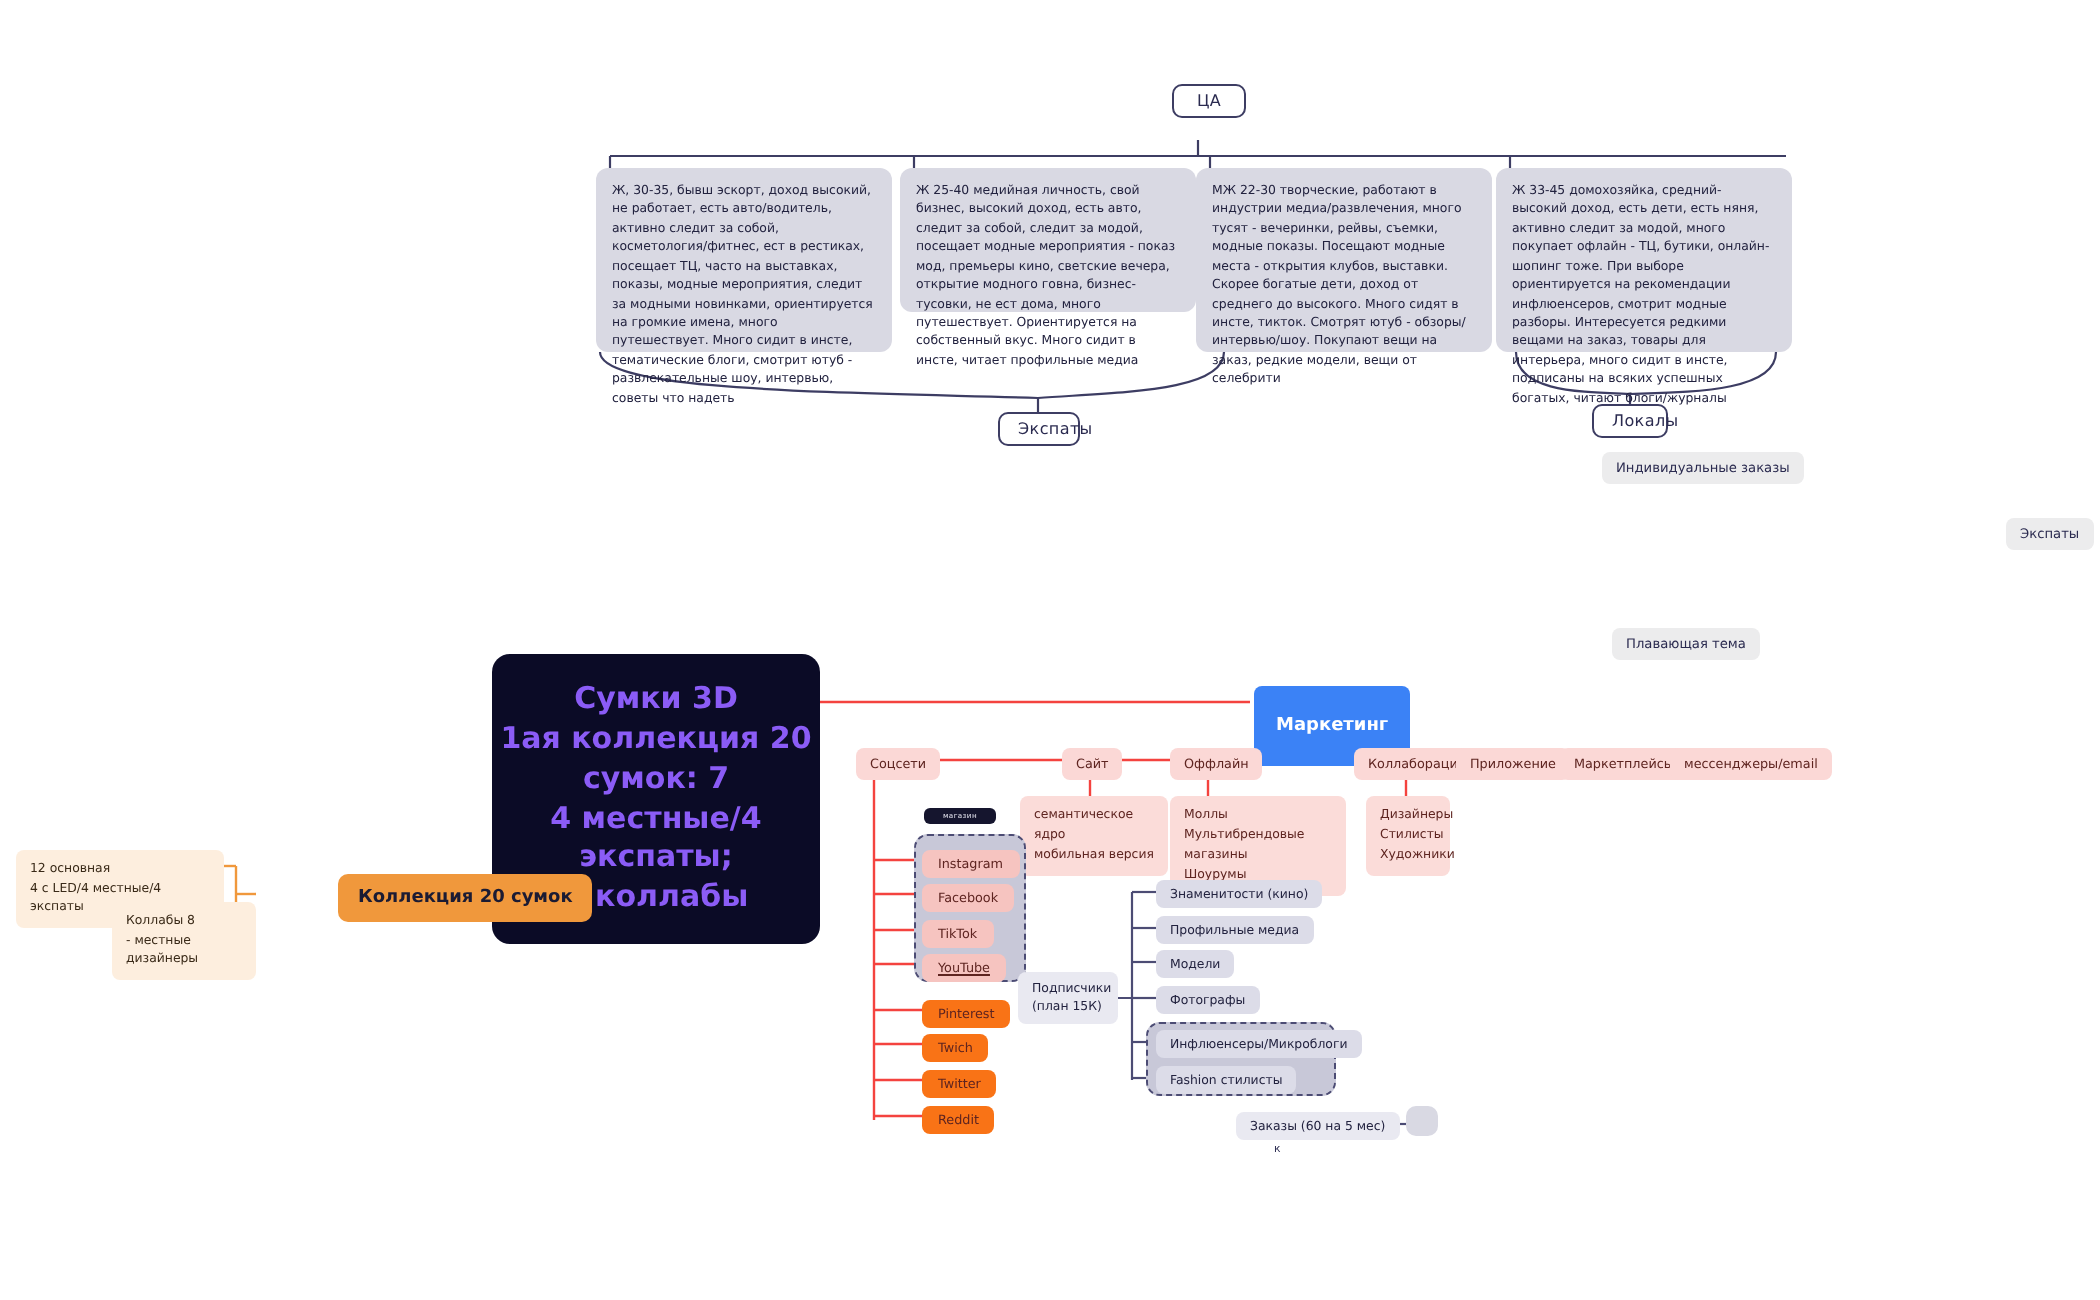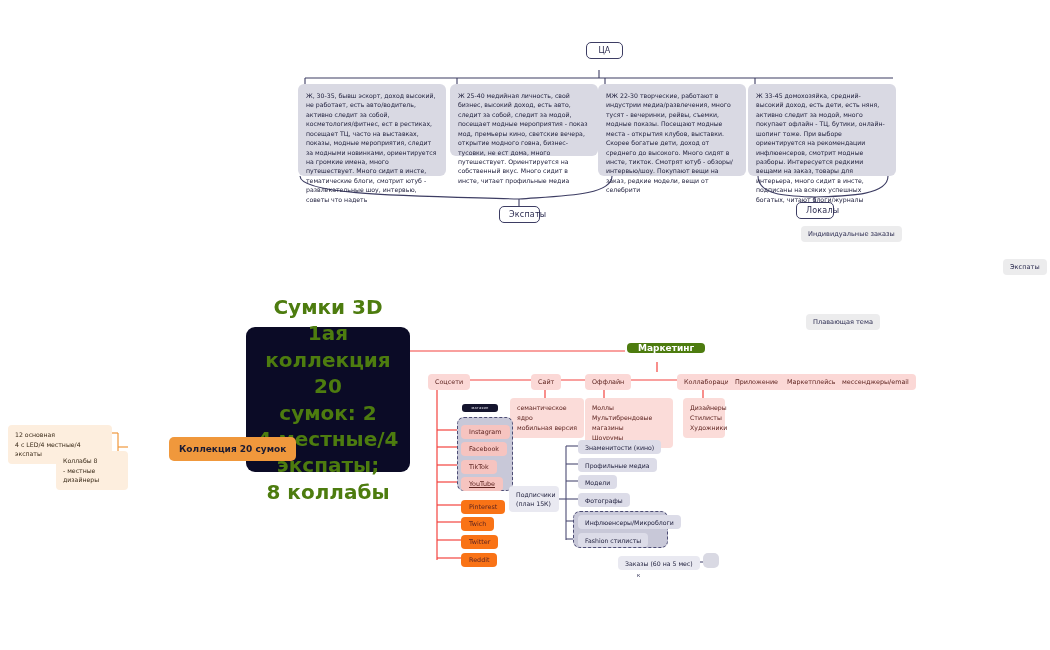--- a/index.html
+++ b/index.html
@@ -25,41 +25,41 @@
     font-size:6.2px;line-height:1.52;color:#22223f;
     padding:7px 8px 8px 8px;
   }
   .grey-pill{
     background:#ececed;border-radius:4px;font-size:6.6px;color:#2b2b50;
     padding:4px 7px;white-space:nowrap;
   }
 
   
   .center-node{
-    background:#0b0b26;border-radius:9px;color:#4d7c0f;
+    background:#0b0b26;border-radius:9px;color:#8b5cf6;
     display:flex;align-items:center;justify-content:center;
-    text-align:center;font-size:20px;font-weight:bold;line-height:1.32;
+    text-align:center;font-size:15px;font-weight:bold;line-height:1.32;
     padding:10px 2px;box-sizing:border-box;
   }
 
   
   .orange-node{
     background:#f0983c;border-radius:5px;color:#1b1b33;
     font-size:9px;font-weight:bold;text-align:center;
     padding:7px 10px;white-space:nowrap;
   }
   .orange-leaf{
     background:#fdeede;border-radius:4px;color:#3a2a18;
     font-size:6.2px;line-height:1.55;padding:5px 7px;
   }
 
   
   .red-node{
-    background:#4d7c0f;border-radius:4px;color:#ffffff;
-    font-size:9px;font-weight:bold;text-align:center;padding:0 11px;
+    background:#3b82f6;border-radius:4px;color:#ffffff;
+    font-size:9px;font-weight:bold;text-align:center;padding:15px 11px;
     white-space:nowrap;
   }
   .pink-pill{
     background:#fbd8d6;border-radius:4px;color:#5e2420;
     font-size:6.4px;text-align:center;padding:4px 7px;white-space:nowrap;
   }
   .pink-leaf{
     background:#fbdcd9;border-radius:4px;color:#5e2420;
     font-size:6.2px;line-height:1.6;padding:5px 7px;
   }
@@ -178,21 +178,21 @@
 <div class="node ca-pill" style="left:796px;top:202px;width:38px;">Локалы</div>
 
 <div class="node grey-pill" style="left:801px;top:226px;">Индивидуальные заказы</div>
 <div class="node grey-pill" style="left:1003px;top:259px;">Экспаты</div>
 <div class="node grey-pill" style="left:806px;top:314px;">Плавающая тема</div>
 
 <div class="node center-node" style="left:246px;top:327px;width:164px;height:145px;">
   <div>
     <div>Сумки 3D</div>
     <div>1ая коллекция 20</div>
-    <div>сумок: 2</div>
+    <div>сумок: 7</div>
     <div>4 местные/4</div>
     <div>экспаты;</div>
     <div>8 коллабы</div>
   </div>
 </div>
 
 <div class="node orange-node" style="left:128px;top:437px;margin-left:41px;">Коллекция 20 сумок</div>
 
 <div class="node orange-leaf" style="left:8px;top:425px;width:104px;">
   <div>12 основная</div>

